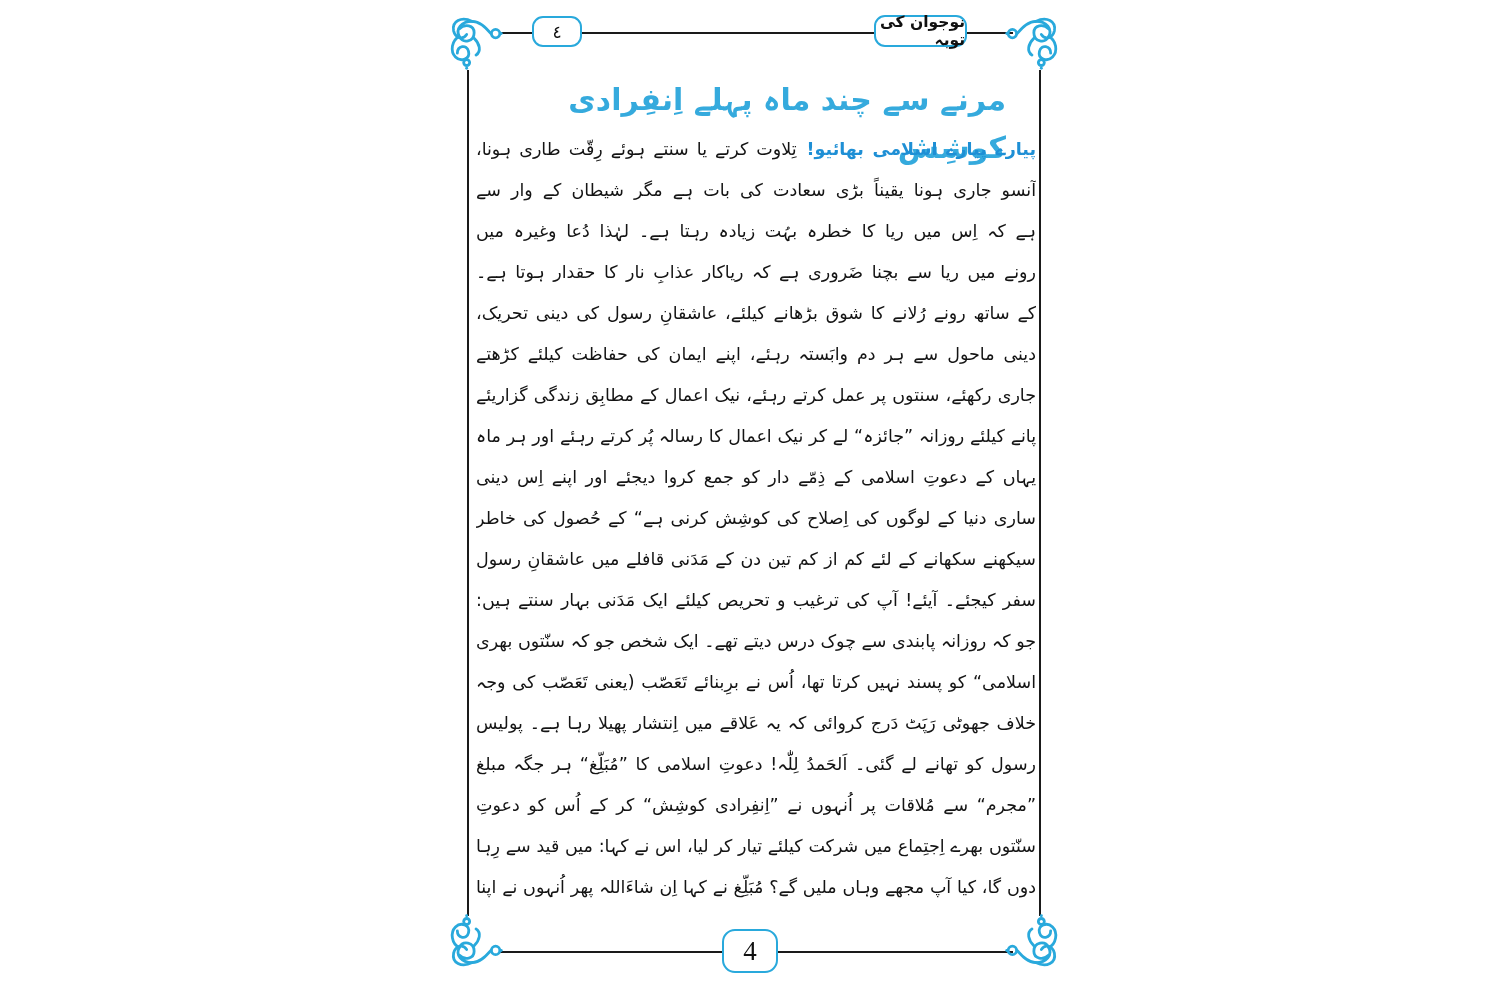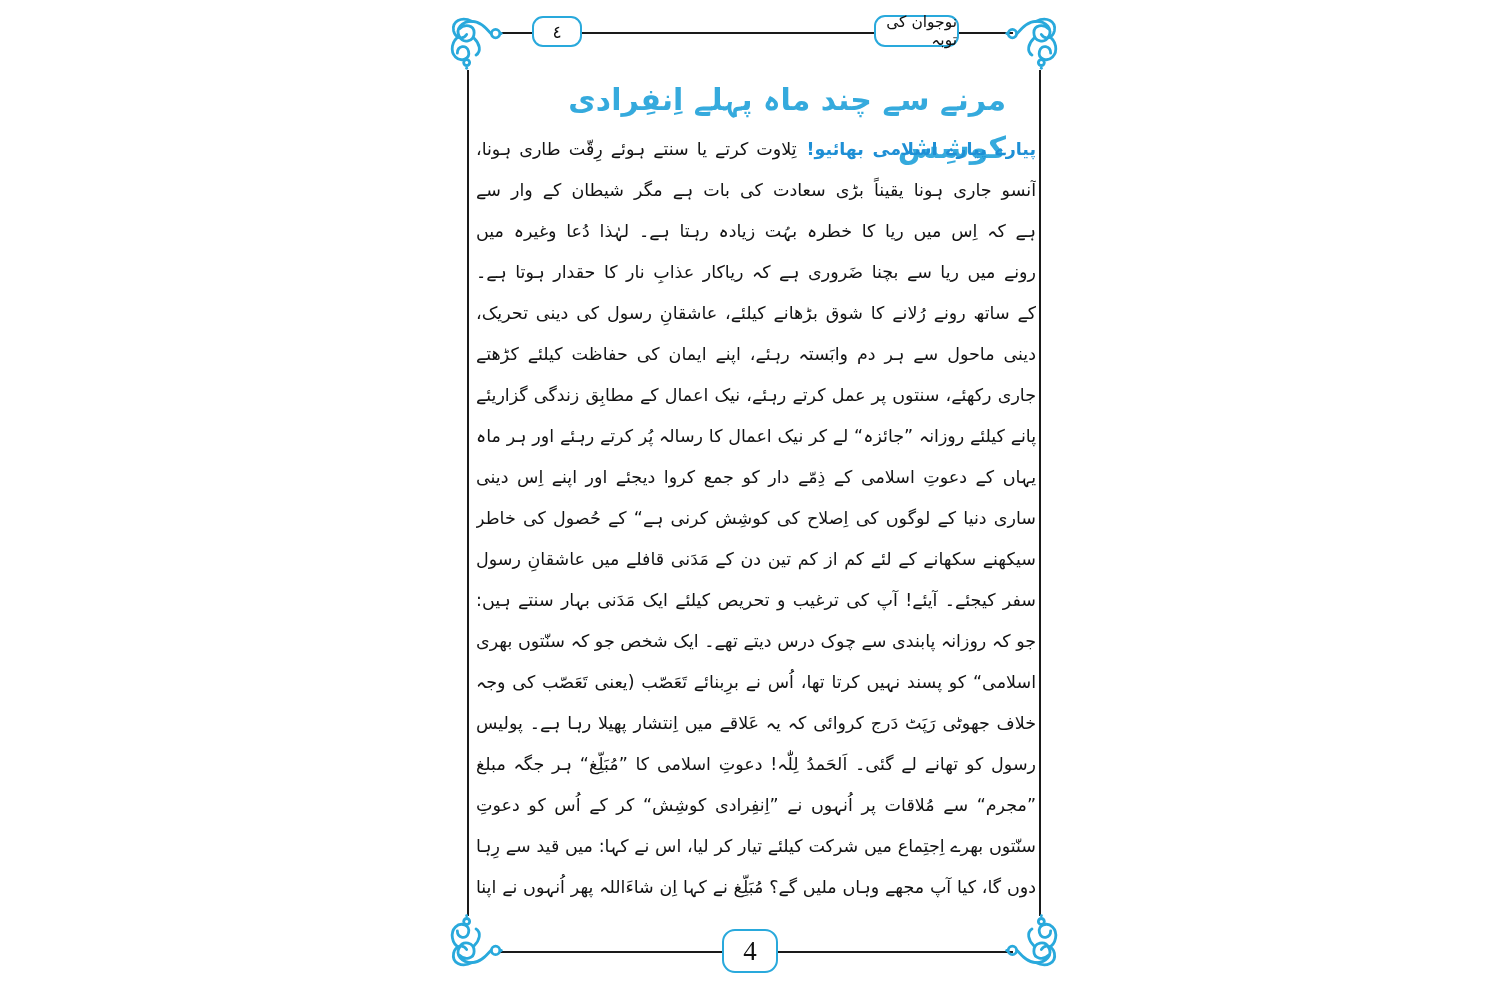--- a/index.html
+++ b/index.html
@@ -20,21 +20,21 @@
   .orn-tr{left:1004px;top:12px;transform:scaleX(-1);}
   .orn-bl{left:448px;top:912px;transform:scaleY(-1);}
   .orn-br{left:1004px;top:912px;transform:scale(-1,-1);}
   
   .badge{
     position:absolute;background:#ffffff;border:2.5px solid var(--accent,#29a9dc);
     border-radius:11px;display:flex;align-items:center;justify-content:center;
     color:#111;box-sizing:border-box;
   }
   .badge-folio-top{left:532px;top:16px;width:50px;height:31px;font-size:17px;}
-  .badge-book-title{left:874px;top:15px;width:85px;height:32px;font-size:15.5px;font-weight:normal;justify-content:flex-end;}
+  .badge-book-title{left:874px;top:15px;width:93px;height:32px;font-size:15.5px;font-weight:bold;justify-content:flex-end;}
   .badge-folio-bottom{left:722px;top:929px;width:56px;height:44px;border-radius:13px;
     font-family:"Liberation Serif",serif;font-size:27px;}
   
   .chapter-title{
     position:absolute;left:470px;top:76px;width:528px;height:48px;
     direction:rtl;text-align:right;color:#35aadd;font-size:30px;font-weight:bold;
     line-height:48px;
     margin-left:8px;
   }
   .body-text{

